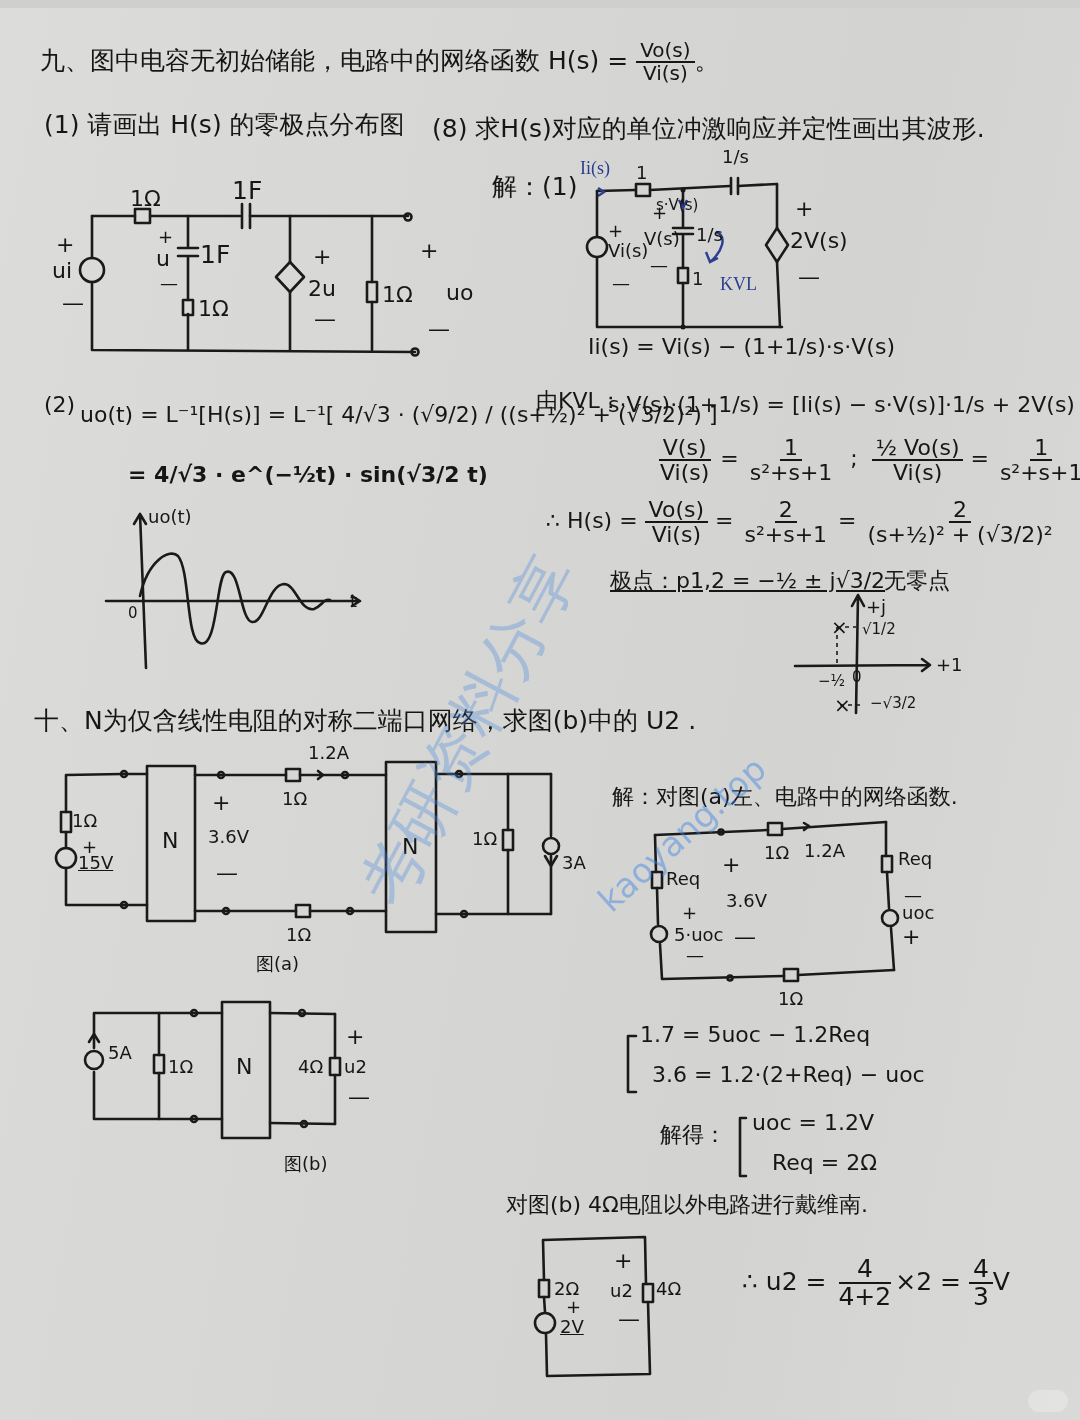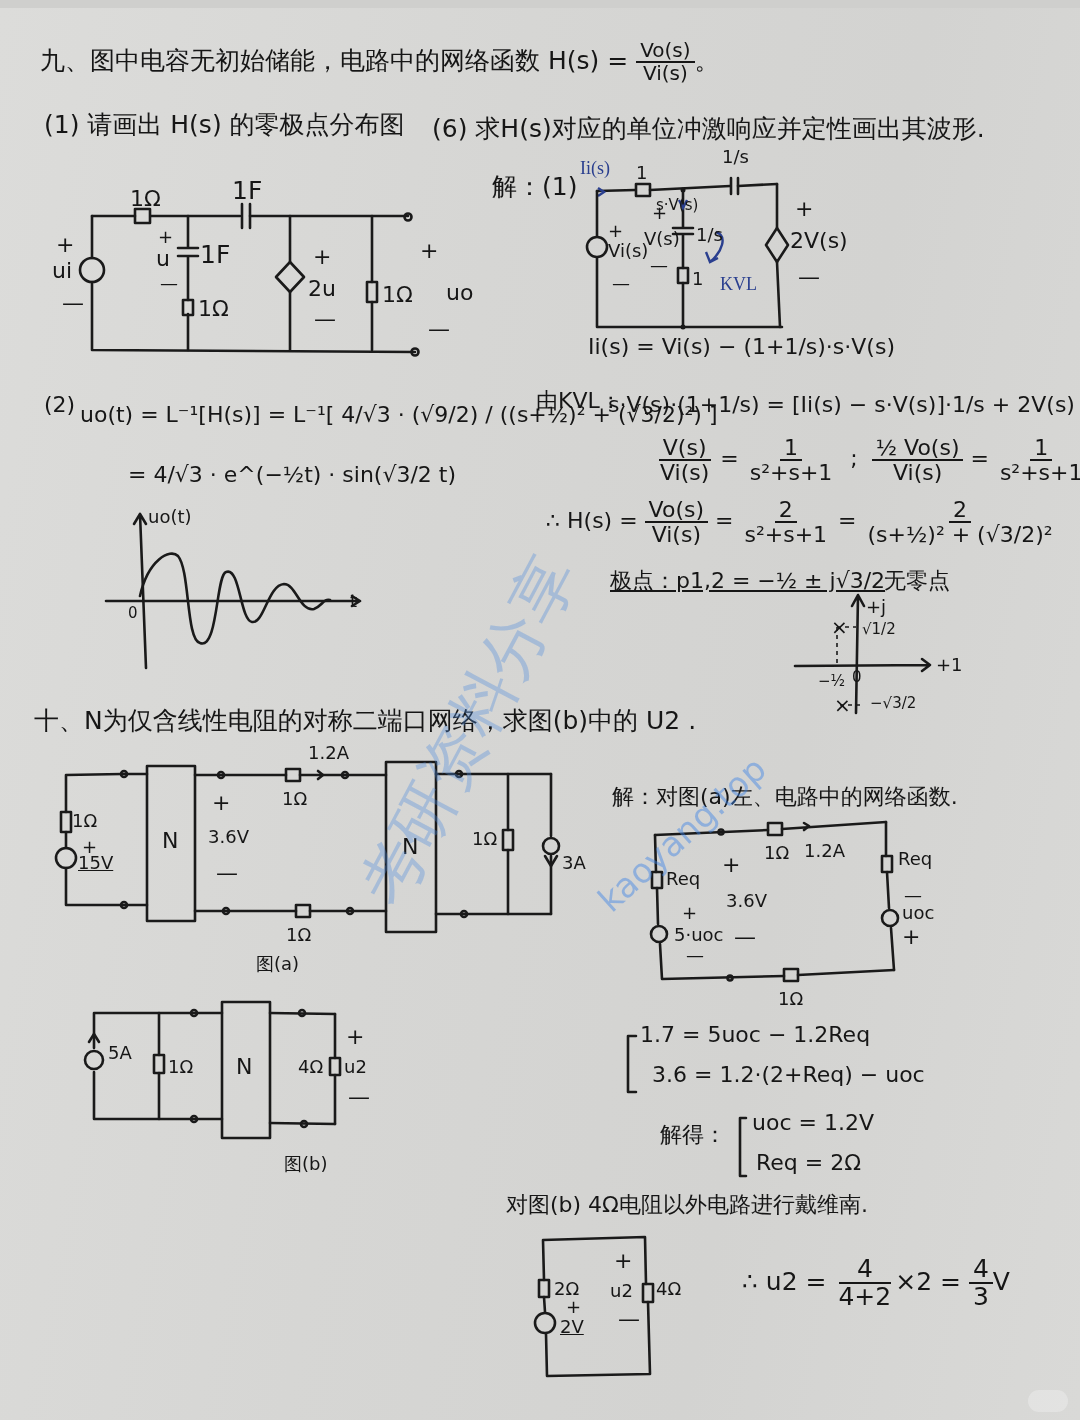--- a/index.html
+++ b/index.html
@@ -31,21 +31,21 @@
 <div class="paper"></div>
 
 <div class="t h" style="left:40px;top:40px;">
   <span>九、</span><span>图中电容无初始储能，电路中的网络函数 H(s) =</span>
   <span class="frac" style="font-size:20px;">
     <span class="num">Vo(s)</span>
     <span class="den">Vi(s)</span>
   </span><span>。</span>
 </div>
 <div class="t h" style="left:44px;top:108px;">(1) 请画出 H(s) 的零极点分布图</div>
-<div class="t h" style="left:432px;top:112px;">(6) 求H(s)对应的单位冲激响应并定性画出其波形.</div>
+<div class="t h" style="left:432px;top:112px;">(8) 求H(s)对应的单位冲激响应并定性画出其波形.</div>
 
 <svg style="left:0;top:0;" width="1080" height="1420">
 
   <path class="w" d="M92 216 L135 216 M151 216 L240 216 M250 216 L408 216"></path>
   <rect class="w" x="135" y="209" width="15" height="14"></rect>
   <path class="w" d="M242 204 L242 228 M250 204 L250 228"></path>
   <path class="w" d="M92 216 L92 258 M92 282 L92 350 L415 352"></path>
   <circle class="w" cx="92" cy="270" r="12"></circle>
 
   <path class="w" d="M188 216 L188 248 M178 248 L198 248 M178 256 L198 256 M188 256 L188 300 M188 314 L188 350"></path>
@@ -165,21 +165,21 @@
 </svg>
 <div class="t s" style="left:866px;top:596px;">+j</div>
 <div class="t s" style="left:936px;top:654px;">+1</div>
 <div class="t xs" style="left:852px;top:668px;">0</div>
 <div class="t xs" style="left:818px;top:672px;">−½</div>
 <div class="t xs" style="left:862px;top:620px;">√1/2</div>
 <div class="t xs" style="left:870px;top:694px;">−√3/2</div>
 
 <div class="t m" style="left:44px;top:392px;">(2)</div>
 <div class="t m" style="left:80px;top:402px;">uo(t) = L⁻¹[H(s)] = L⁻¹[ 4/√3 · (√9/2) / ((s+½)² + (√3/2)²) ]</div>
-<div class="t m" style="left:128px;top:462px;">= 4/√3 · e^(−½t) · sin(√3/2 t)</div>
+<div class="t m" style="left:128px;top:462px;font-weight:bold;">= 4/√3 · e^(−½t) · sin(√3/2 t)</div>
 
 <svg style="left:0;top:0;" width="1080" height="1420">
   <path class="w" d="M146 668 L140 514 M134 524 L140 514 M140 514 L146 524"></path>
   <path class="w" d="M106 601 L360 601 M352 596 L360 601 L352 606"></path>
   <path class="w" d="M140 596 C 148 560 170 548 178 556 C 190 570 186 640 200 643 C 218 650 216 575 226 572 C 240 566 240 620 252 622 C 264 624 268 585 284 584 C 296 584 300 612 314 609 C 322 606 324 598 330 600" stroke="#2a2a4a"></path>
 </svg>
 <div class="t s" style="left:148px;top:506px;">uo(t)</div>
 <div class="t s" style="left:350px;top:590px;">t</div>
 <div class="t xs" style="left:128px;top:604px;">0</div>
 
@@ -283,21 +283,21 @@
 <div class="t s" style="left:778px;top:988px;">1Ω</div>
 
 <svg style="left:0;top:0;" width="1080" height="1420">
   <path class="w" d="M636 1036 L628 1036 L628 1092 L636 1092" stroke-width="2"></path>
   <path class="w" d="M746 1118 L740 1118 L740 1176 L746 1176" stroke-width="2"></path>
 </svg>
 <div class="t m" style="left:640px;top:1022px;">1.7 = 5uoc − 1.2Req</div>
 <div class="t m" style="left:652px;top:1062px;">3.6 = 1.2·(2+Req) − uoc</div>
 <div class="t m" style="left:660px;top:1120px;">解得：</div>
 <div class="t m" style="left:752px;top:1110px;">uoc = 1.2V</div>
-<div class="t m" style="left:756px;top:1150px;">Req = 2Ω</div>
+<div class="t m" style="left:772px;top:1150px;">Req = 2Ω</div>
 <div class="t m" style="left:506px;top:1190px;">对图(b) 4Ω电阻以外电路进行戴维南.</div>
 
 <svg style="left:0;top:0;" width="1080" height="1420">
   <path class="w" d="M543 1240 L645 1237 L646 1284 M648 1302 L650 1374 L547 1376 L546 1334 M545 1312 L544 1297 M544 1280 L543 1240"></path>
   <rect class="w" x="539" y="1280" width="10" height="17"></rect>
   <circle class="w" cx="545" cy="1323" r="10"></circle>
   <rect class="w" x="643" y="1284" width="10" height="18"></rect>
 </svg>
 <div class="t s" style="left:554px;top:1278px;">2Ω</div>
 <div class="t s" style="left:566px;top:1296px;">+</div>

